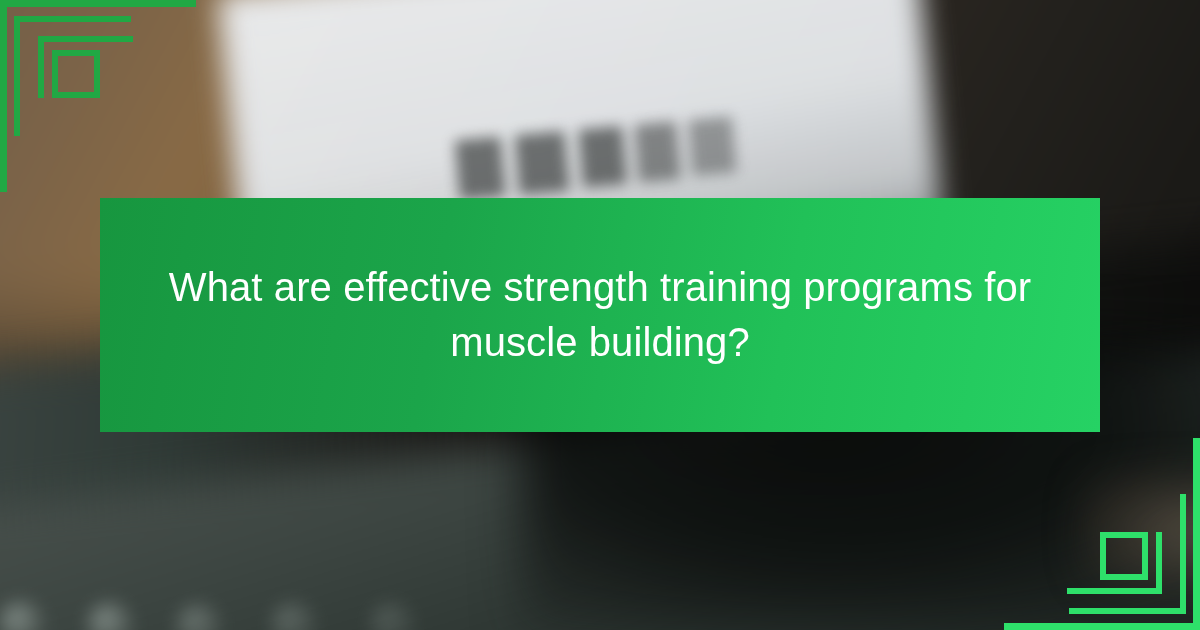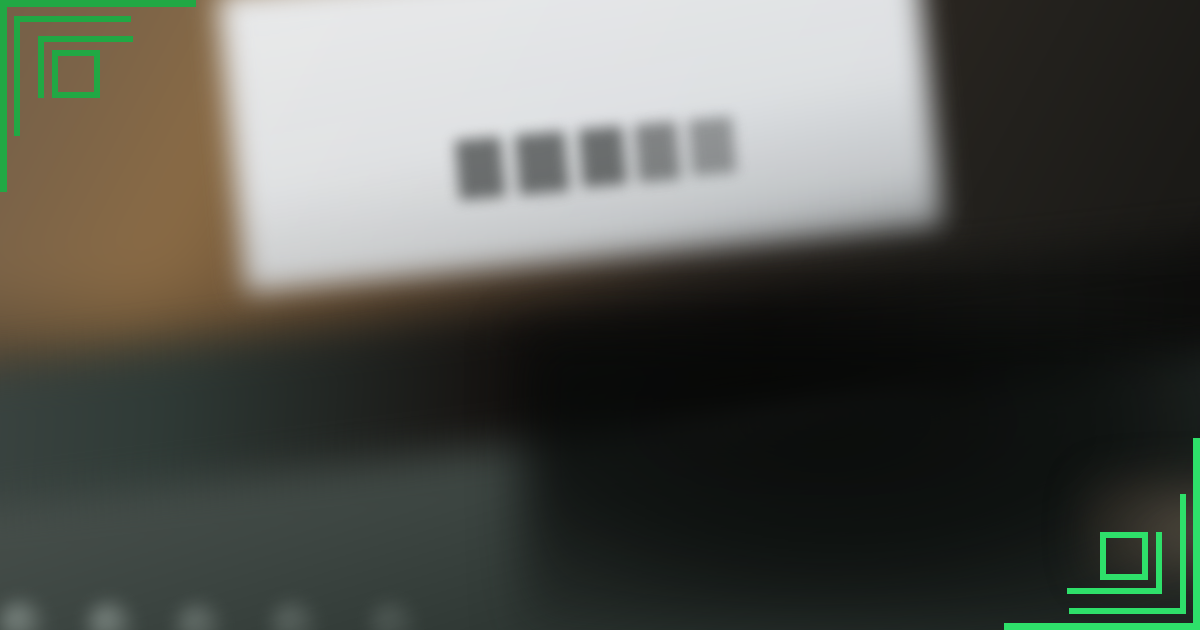--- a/index.html
+++ b/index.html
@@ -278,14 +278,17 @@
   <div class="deco deco-br">
     <span class="h-out" style="background:#2ee06a"></span>
     <span class="v-out" style="background:#2ee06a"></span>
     <span class="h-in" style="background:#2ee06a"></span>
     <span class="v-in" style="background:#2ee06a"></span>
     <span class="h-mid" style="background:#2ee06a"></span>
     <span class="v-mid" style="background:#2ee06a"></span>
     <span class="sq-o"></span>
   </div>
 
+  <div class="banner">
+    <h1 class="banner-title">What are effective strength training programs for muscle building?</h1>
+  </div>
 
 </div>
 
 </body></html>

